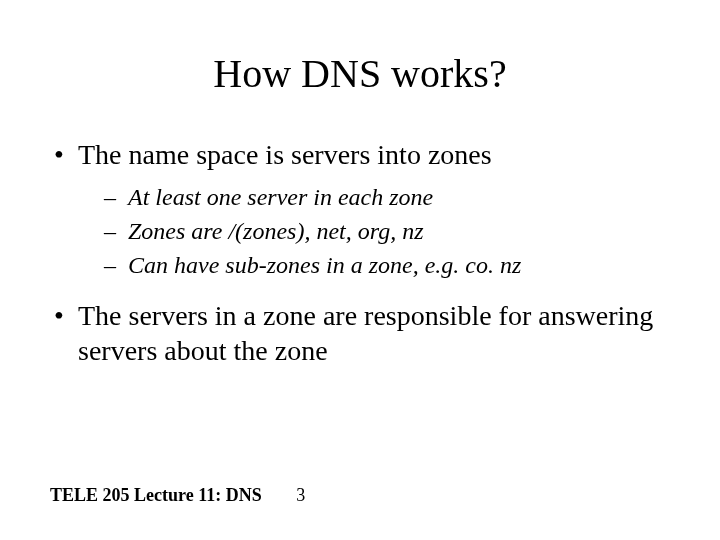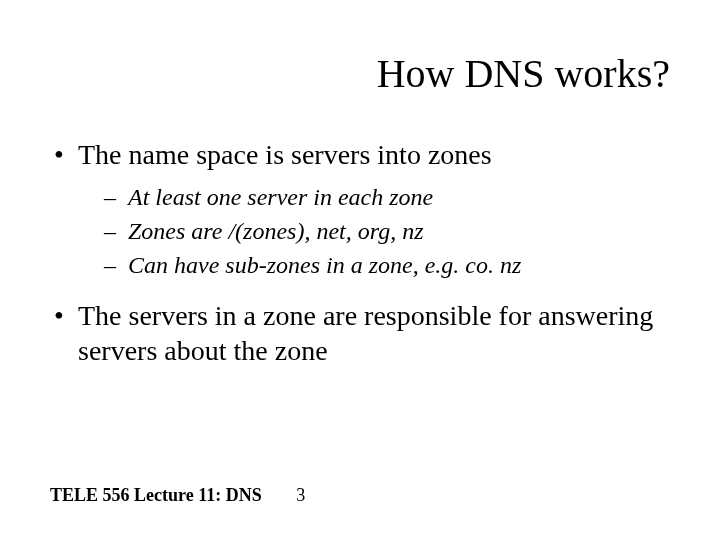--- a/index.html
+++ b/index.html
@@ -1,18 +1,18 @@
 <!DOCTYPE html>
 <html><head>
 <meta charset="utf-8">
 <style>
   * { margin: 0; padding: 0; box-sizing: border-box; }
   html, body { width: 720px; height: 540px; background: #fff; font-family: "Times New Roman", Times, serif; color: #000; }
   .slide { width: 720px; height: 540px; position: relative; padding: 30px 50px 0 50px; }
-  .title { font-size: 40px; text-align: right; margin-top: 20px; margin-bottom: 40px; font-weight: normal; }
+  .title { font-size: 40px; text-align: center; margin-top: 20px; margin-bottom: 40px; font-weight: normal; }
   .bullets-l1 { list-style: none; font-size: 28px; line-height: 1.25; }
   .bullets-l1 > li { position: relative; padding-left: 28px; margin-bottom: 8px; }
   .bullets-l1 > li::before { content: "•"; position: absolute; left: 4px; top: 0; }
   .bullets-l2 { list-style: none; font-size: 24px; margin: 10px 0 18px 0; font-style: italic; }
   .bullets-l2 > li { position: relative; padding-left: 50px; margin-bottom: 4px; }
   .bullets-l2 > li::before { content: "–"; position: absolute; left: 26px; top: 0; }
   .footer { position: absolute; bottom: 34px; left: 50px; font-size: 18px; font-weight: bold; }
   .footer .pagenum { font-weight: normal; margin-left: 30px; }
 </style>
 </head>
@@ -29,16 +29,16 @@
         <li><span>Zones are /(zones), net, org, nz</span></li>
         <li><span>Can have sub-zones in a zone, e.g. co. nz</span></li>
       </ul>
     </li>
     <li>
       <span>The servers in a zone are responsible for answering servers about the zone</span>
     </li>
   </ul>
 
   <div class="footer">
-    <span>TELE 556 Lecture 11: DNS</span>
+    <span>TELE 205 Lecture 11: DNS</span>
     <span class="pagenum">3</span>
   </div>
 </div>
 
 </body></html>

